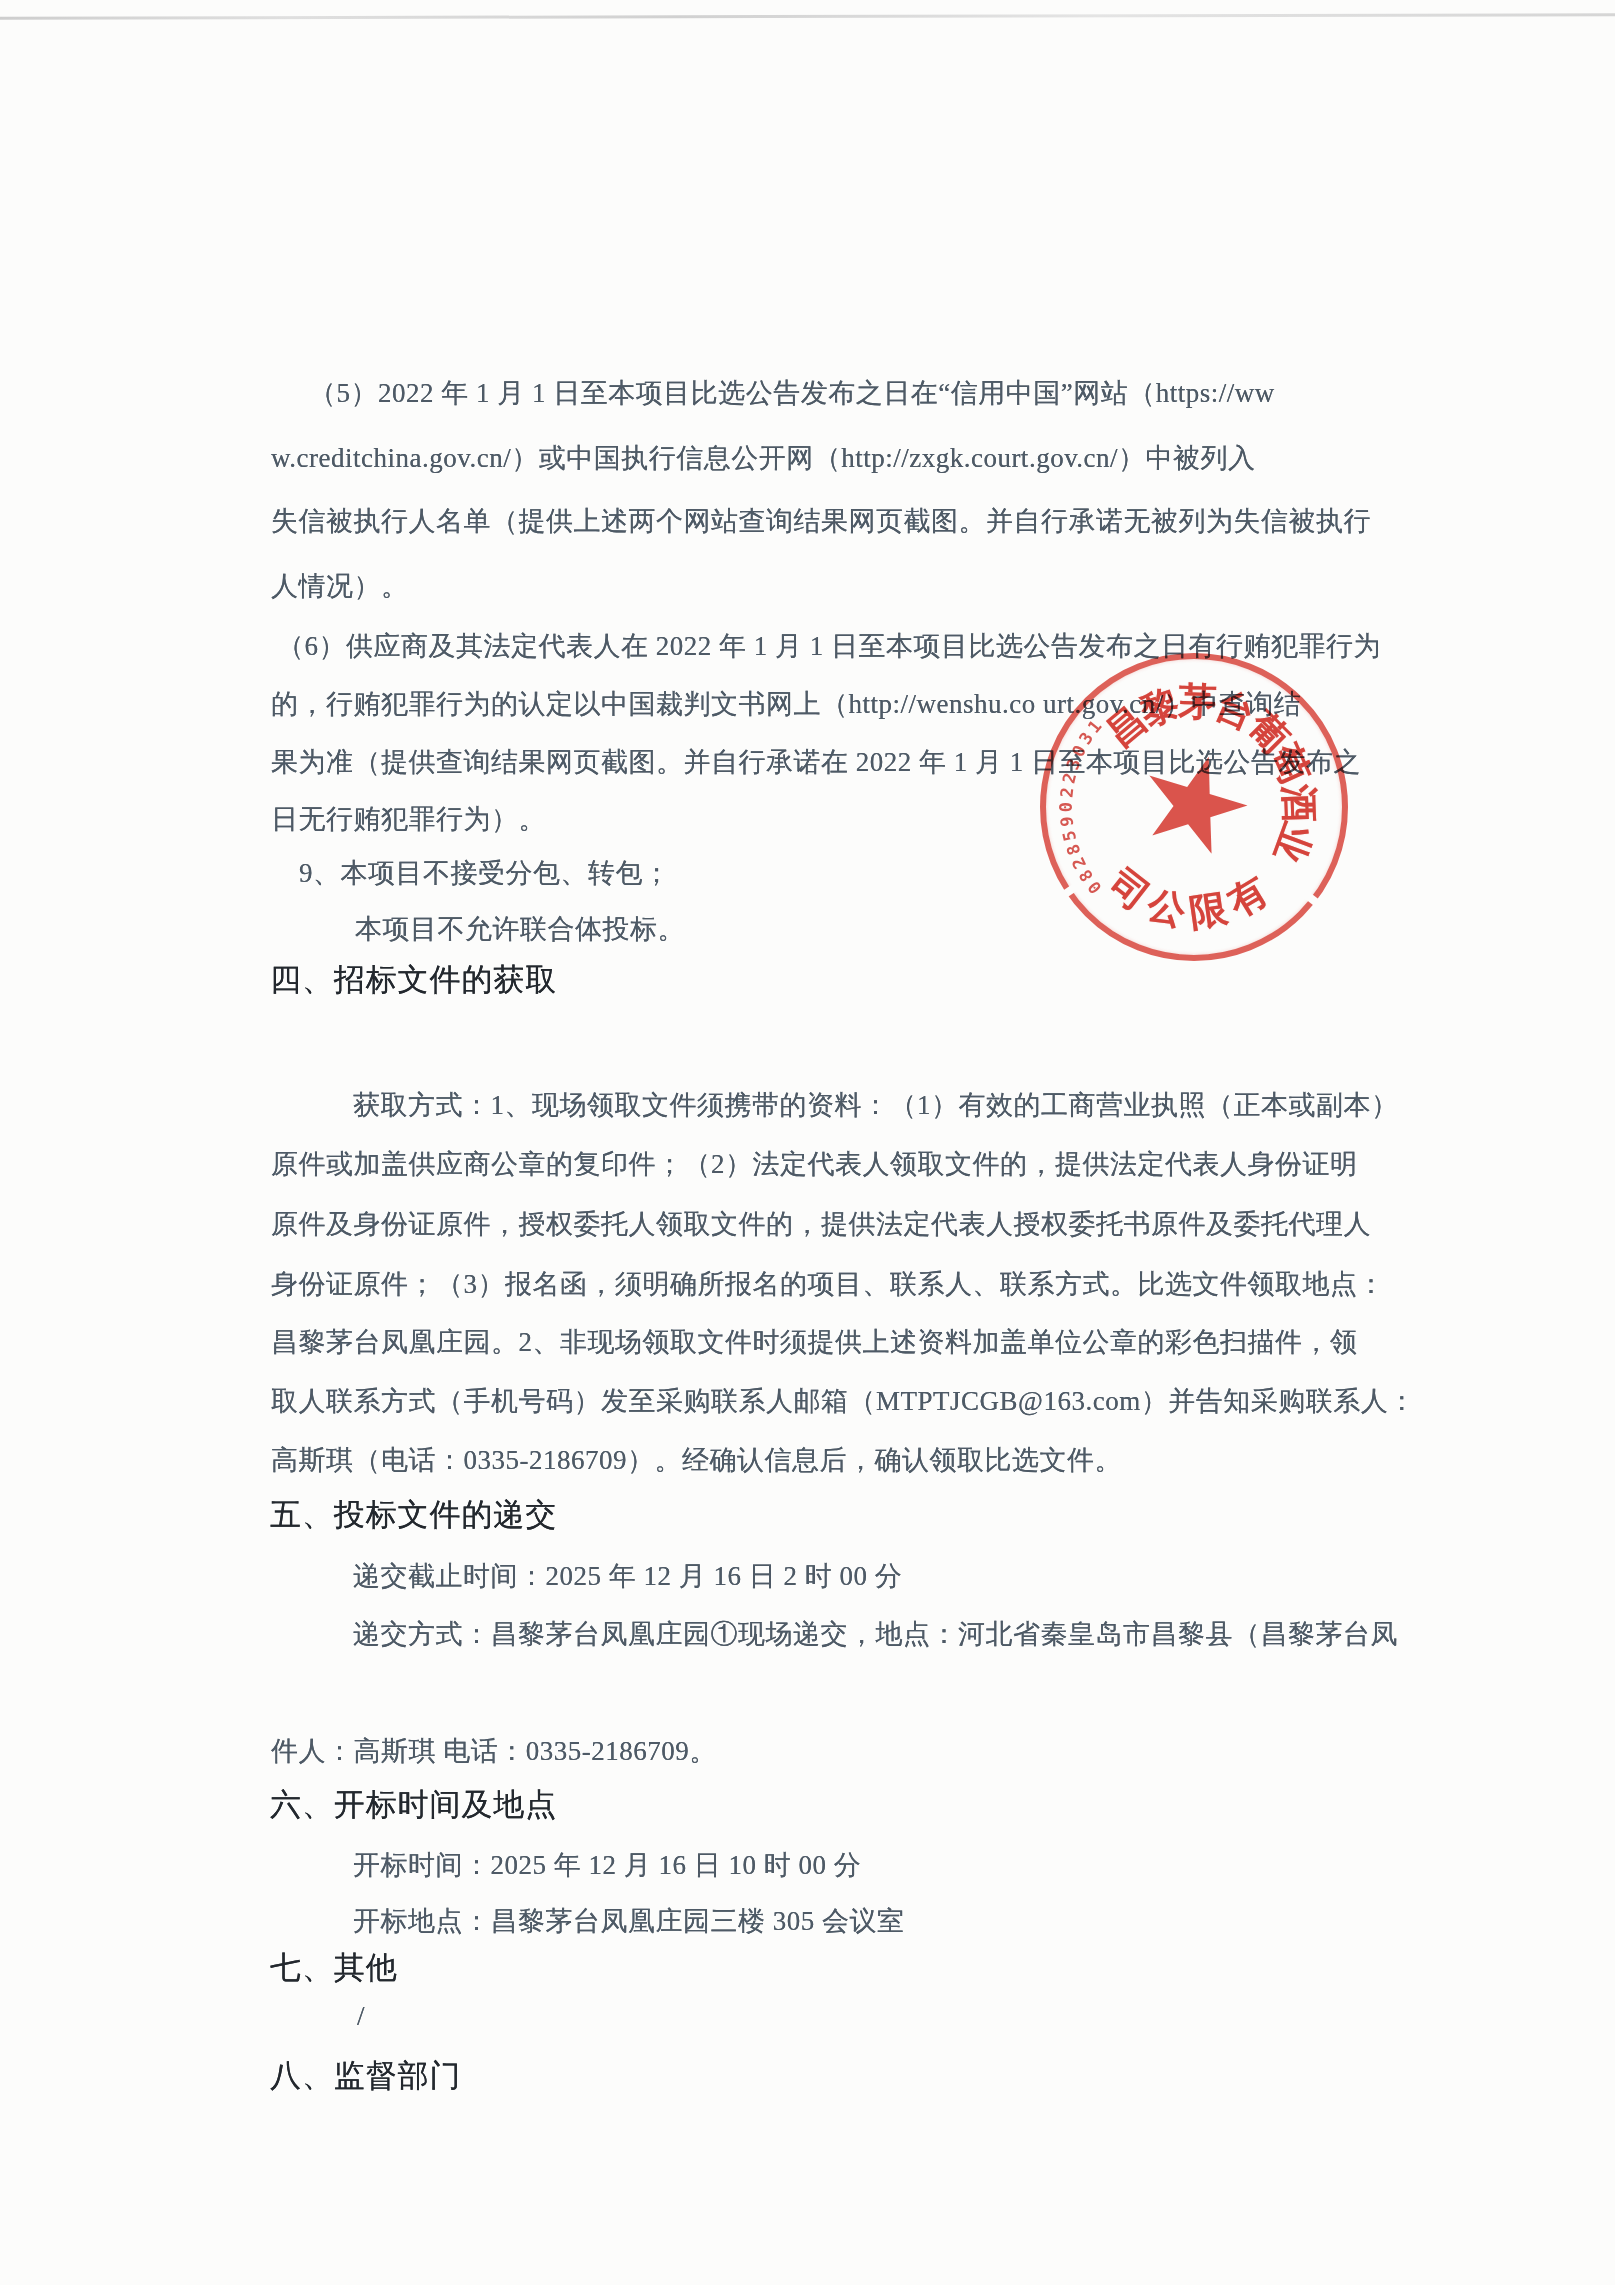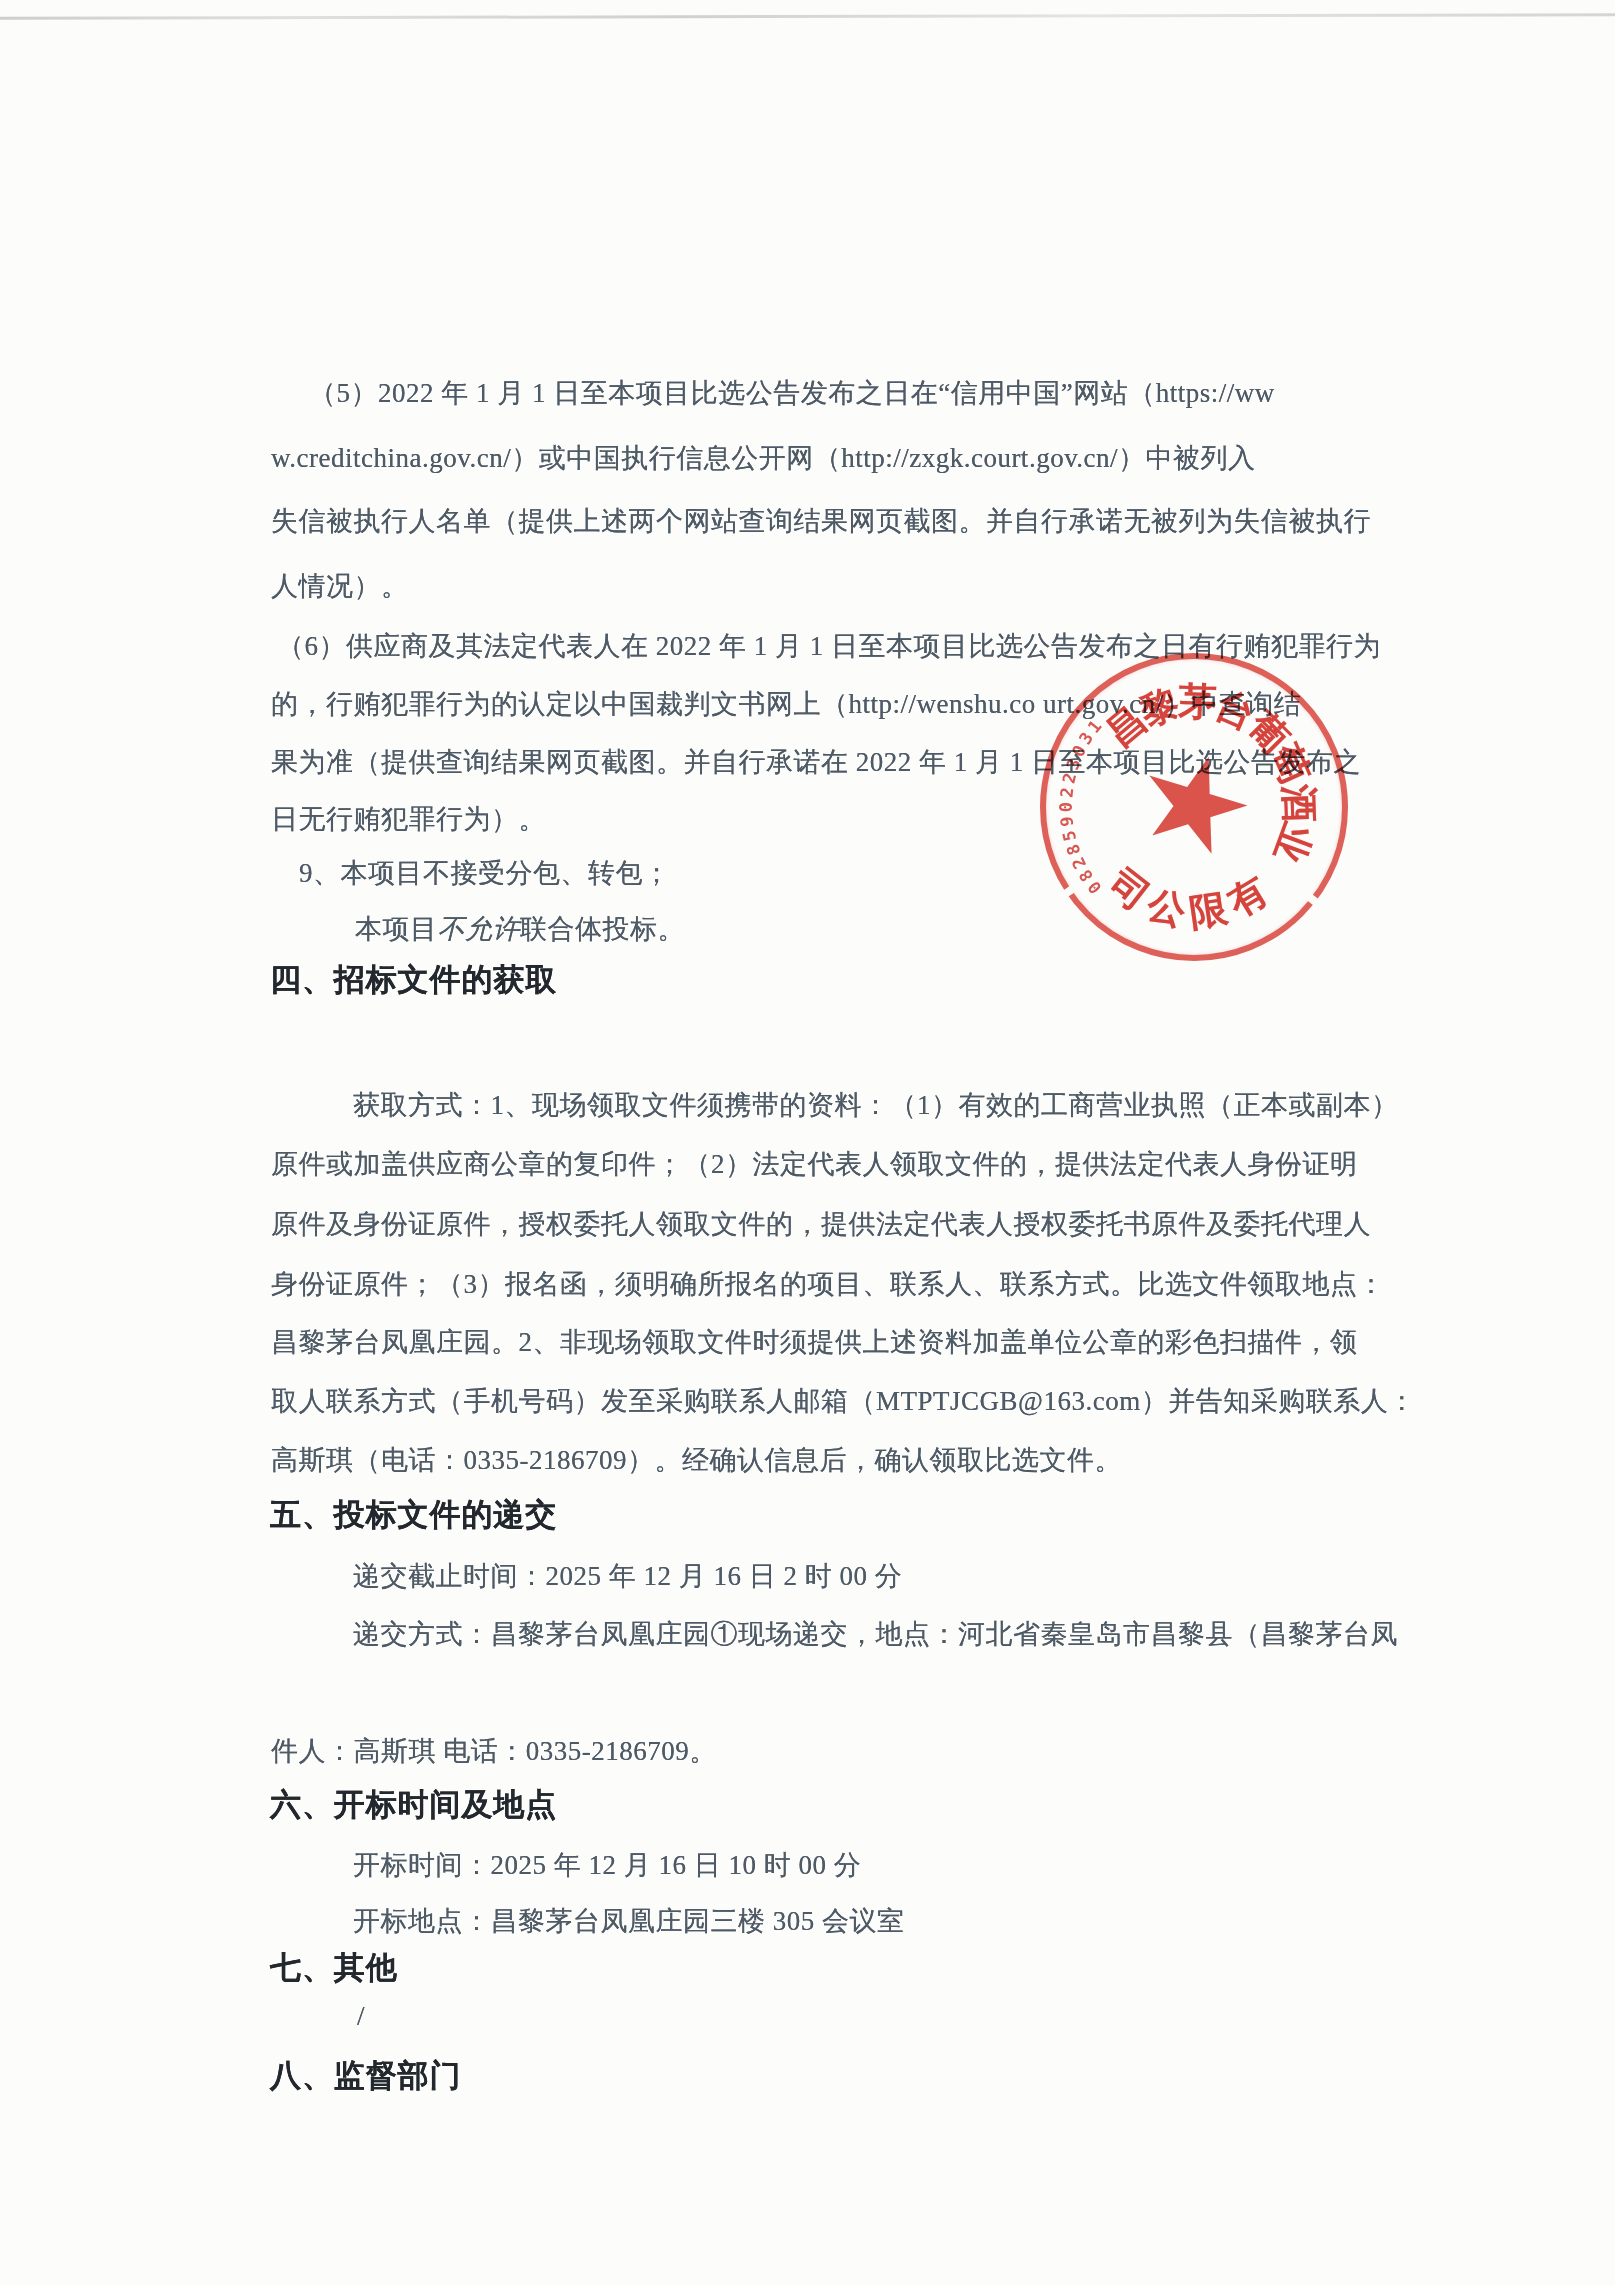--- a/index.html
+++ b/index.html
@@ -18,26 +18,26 @@
   .line{
     position:absolute;
     white-space:nowrap;
     font-size:27px;
     color:#4e5a66;
     letter-spacing:0.5px;
     text-shadow:0 0 0.5px #5c6873;
   }
   .heading{
     font-size:31px;
-    font-weight:700;
+    font-weight:400;
     color:#23282e;
     letter-spacing:0.9px;
     text-shadow:0 0 0.5px #2a3036;
   }
-  .it{font-style:italic;}
+  .it{}
   
   .stamp{
     position:absolute;left:1040px;top:653px;width:308px;height:308px;
     mix-blend-mode:multiply;opacity:.93;
     pointer-events:none;
   }
   .stamp .ring{
     position:absolute;inset:0;border-radius:50%;
     border:6.3px solid rgba(215,48,38,.82);
     box-shadow:inset 0 0 3.6px rgba(215,48,38,.25);

